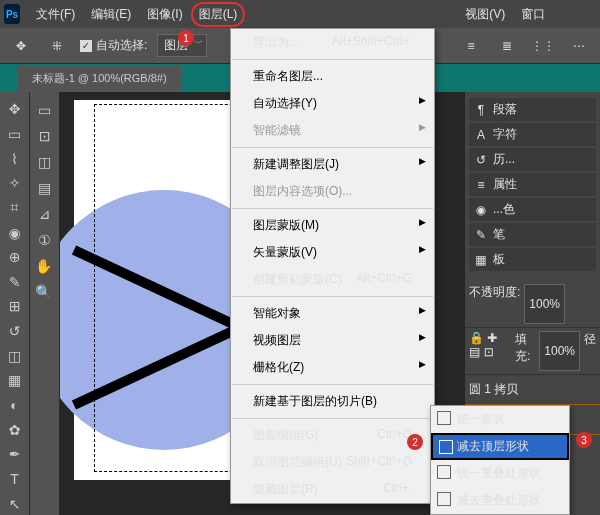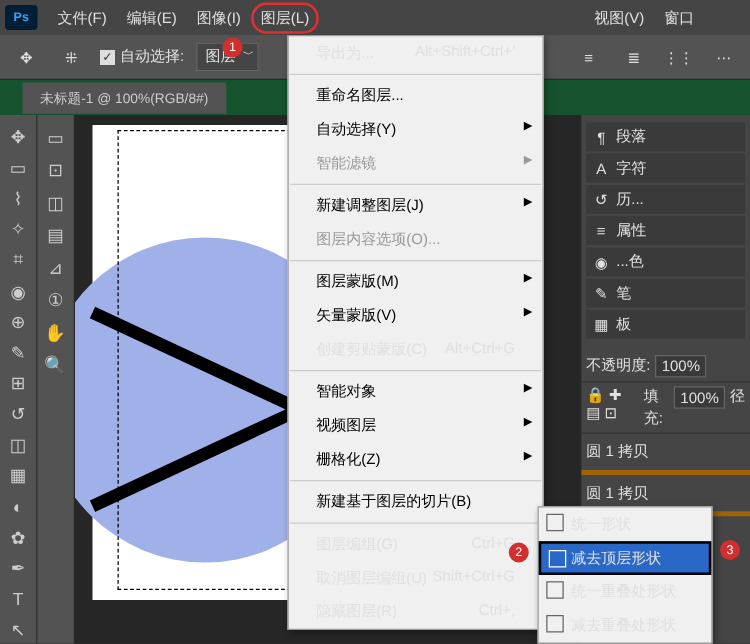--- a/index.html
+++ b/index.html
@@ -1,49 +1,49 @@
 <!DOCTYPE html>
 <html><head>
 <meta charset="utf-8">
 <style>
 *{margin:0;padding:0;box-sizing:border-box;font-family:"Microsoft YaHei",Arial,sans-serif;font-size:12px;color:#e0e0e0;user-select:none}
 body{background:#323232;width:600px;height:515px;overflow:hidden;position:relative}
 .menubar{background:#454545;height:28px;display:flex;align-items:center;padding:0 4px;position:relative;z-index:5}
-.ps-icon{width:26px;height:20px;background:#001e36;border-radius:3px;display:flex;align-items:center;justify-content:center;margin-right:8px}
+.ps-icon{width:16px;height:20px;background:#001e36;border-radius:3px;display:flex;align-items:center;justify-content:center;margin-right:8px}
 .ps-icon span{color:#31a8ff;font-size:10px;font-weight:bold}
 .menu-item{padding:4px 8px;cursor:default;white-space:nowrap}
 .menu-item.highlighted{border:2px solid #e03030;border-radius:12px;padding:2px 6px}
 .badge{position:absolute;width:16px;height:16px;border-radius:50%;background:#d32f2f;color:#fff;font-size:10px;display:flex;align-items:center;justify-content:center;z-index:100}
 .options-bar{background:#535353;height:36px;display:flex;align-items:center;padding:0 8px;gap:10px;border-bottom:1px solid #2a2a2a}
 .tool-icon{width:26px;height:26px;display:flex;align-items:center;justify-content:center}
 .checkbox{width:12px;height:12px;background:#ddd;display:inline-flex;align-items:center;justify-content:center;margin-right:4px}
 .checkbox.checked::after{content:"✓";color:#333;font-size:10px}
 .select-box{background:#454545;border:1px solid #666;padding:2px 18px 2px 6px;position:relative}
 .select-box::after{content:"﹀";position:absolute;right:3px;font-size:9px}
-.tab-bar{background:#14532d;height:28px;display:flex;align-items:center;padding-left:18px}
+.tab-bar{background:#0f766e;height:28px;display:flex;align-items:center;padding-left:18px}
 .doc-tab{background:#535353;padding:5px 14px;font-size:11px;color:#ccc}
 .workspace{position:absolute;left:0;top:92px;right:0;bottom:0;display:flex}
 .toolbox{width:30px;background:#535353;display:flex;flex-direction:column;align-items:center;padding-top:6px;gap:2px;border-right:1px solid #2a2a2a}
 .toolbox2{width:30px;background:#535353;display:flex;flex-direction:column;align-items:center;padding-top:6px;gap:2px;border-right:1px solid #2a2a2a}
 .tb{width:24px;height:24px;display:flex;align-items:center;justify-content:center;color:#ccc;font-size:14px}
 .canvas-area{flex:1;background:#262626;position:relative;overflow:hidden}
 .canvas{position:absolute;left:14px;top:8px;width:340px;height:380px;background:#fff}
 .semi-circle{position:absolute;left:-40px;top:90px;width:260px;height:260px;border-radius:50%;background:#a0b0e8}
 .black-line{position:absolute;height:10px;background:#000;width:180px;transform-origin:left center}
 .bl1{left:0;top:145px;transform:rotate(25deg)}
 .bl2{left:0;top:300px;transform:rotate(-25deg)}
 .sel-border{position:absolute;border:1px dashed #000;left:20px;top:4px;width:320px;height:368px}
 .right-panels{width:135px;background:#454545;display:flex;flex-direction:column}
 .panel-tabs{display:flex;flex-direction:column;gap:2px;padding:6px 4px}
 .panel-tab{display:flex;align-items:center;gap:5px;padding:3px 5px;background:#3a3a3a;font-size:11px}
 .panel-tab .ic{width:14px;font-size:12px;text-align:center}
 .layers-panel{background:#454545;margin-top:4px}
 .layers-ctrl{display:flex;align-items:flex-start;padding:3px 4px;gap:4px;font-size:10px;border-bottom:1px solid #333}
-.pct-box{background:#3a3a3a;padding:1px 4px;border:1px solid #666}
-.layer-row{display:flex;align-items:flex-start;padding:6px 4px;gap:6px;border-bottom:4px solid #a16207;font-size:11px}
+.pct-box{background:#3a3a3a;padding:12px 4px;border:1px solid #666}
+.layer-row{display:flex;align-items:flex-start;padding:6px 4px;gap:6px;border-bottom:1px solid #a16207;font-size:11px}
 .dropdown{position:absolute;left:230px;top:28px;width:205px;background:#f0f0f0;border:1px solid #999;box-shadow:2px 2px 6px rgba(0,0,0,0.4);z-index:50}
 .dd-item{padding:5px 22px;color:#000;font-size:12px;display:flex;justify-content:space-between;position:relative}
 .dd-item.disabled{color:#999}
 .dd-item.sub::after{content:"▶";position:absolute;right:8px;font-size:9px;color:#000}
 .dd-item.disabled.sub::after{color:#999}
 .dd-sep{height:1px;background:#ccc;margin:3px 1px}
 .submenu{position:absolute;left:430px;top:405px;width:140px;background:#f0f0f0;border:1px solid #999;box-shadow:2px 2px 6px rgba(0,0,0,0.4);z-index:60}
 .sm-item{padding:5px 8px 5px 26px;color:#000;font-size:12px;position:relative}
 .sm-item.highlighted{background:#2968c7;color:#fff;border:2px solid #000000;padding:3px 6px 3px 24px}
 .sm-ic{position:absolute;left:6px;top:5px;width:14px;height:14px;border:1px solid #666}

